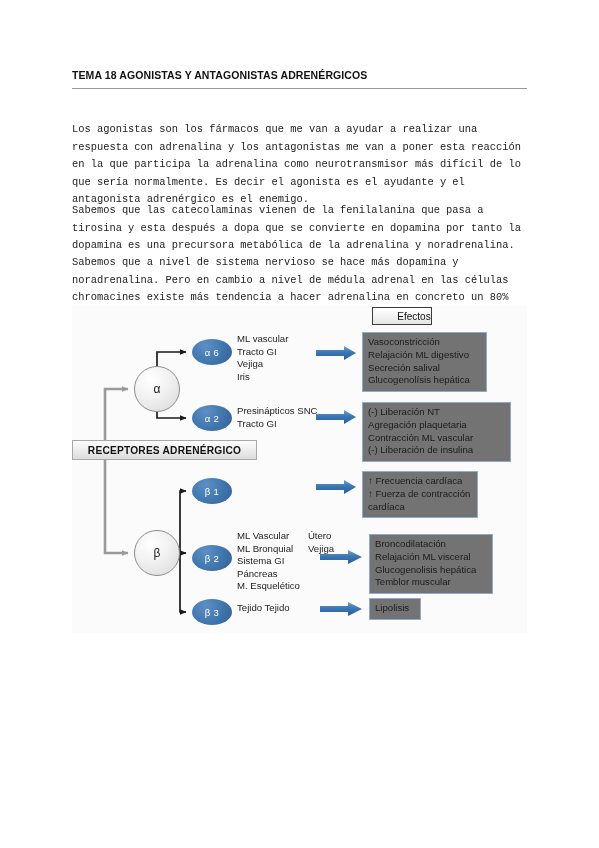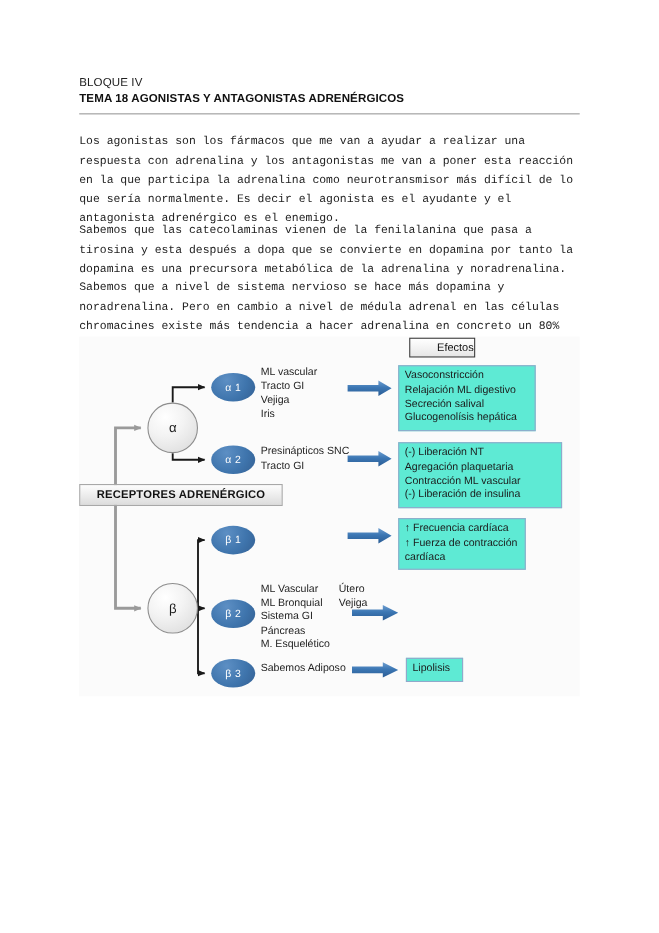--- a/index.html
+++ b/index.html
@@ -183,21 +183,21 @@
     font-size: 9.6px;
     line-height: 12.6px;
     color: #1e1e1e;
   }
   .tissues-2col .col { white-space: pre-line; }
 
   
   .ebox {
     position: absolute;
     border: 1px solid #91a9cb;
-    background: #5eead4;
+    background: #737373;
     font-size: 9.6px;
     line-height: 12.8px;
     color: #1b1b1b;
     padding: 3px 5px 4px 5px;
     white-space: pre-line;
     box-sizing: border-box;
   }
   #ebox-a1 { left: 290px; top: 26px; width: 125px; }
   #ebox-a2 { left: 290px; top: 96px; width: 149px; }
   #ebox-b1a { left: 290px; top: 165px; width: 116px; }
@@ -206,21 +206,20 @@
   #ebox-b3 { left: 297px; top: 292px; width: 52px; }
 
   .arrow-up { font-size: 9.6px; }
 </style>
 </head>
 <body>
 
 <div class="page">
 
   <div class="heading-block">
-    <div class="bloque">BLOQUE IV</div>
     <div class="tema">TEMA 18 AGONISTAS Y ANTAGONISTAS ADRENÉRGICOS</div>
   </div>
 
   <p class="para" id="para-1">Los agonistas son los fármacos que me van a ayudar a realizar una respuesta  con adrenalina y los antagonistas me van a poner esta reacción en la que participa la adrenalina como neurotransmisor más difícil de lo que sería normalmente. Es decir el agonista es el ayudante y el antagonista adrenérgico es el enemigo.</p>
   <p class="para" id="para-2">Sabemos que las catecolaminas vienen de la  fenilalanina que pasa a tirosina y esta después a dopa que se convierte en dopamina por tanto la dopamina es una precursora metabólica de la adrenalina y noradrenalina.</p>
   <p class="para" id="para-3">Sabemos que a nivel de sistema nervioso se hace más dopamina y noradrenalina. Pero en cambio a nivel de médula adrenal en las células chromacines existe más tendencia a hacer adrenalina en concreto un 80% de  las hormonas hechas allí son adrenalina y sólo un veinte por ciento es noradrenalina .</p>
 </div>
 
 <div class="diagram">
   <div class="canvas">
@@ -267,21 +266,21 @@
       </g>
     </svg>
 
     <div class="efectos">Efectos</div>
 
     <div class="receptores">RECEPTORES ADRENÉRGICO</div>
 
     <div class="circle" id="circle-alpha">α</div>
     <div class="circle" id="circle-beta">β</div>
 
-    <div class="ellipse" id="ell-a1">α 1</div>
+    <div class="ellipse" id="ell-a1">α 6</div>
     <div class="ellipse" id="ell-a2">α 2</div>
     <div class="ellipse" id="ell-b1">β 1</div>
     <div class="ellipse" id="ell-b2">β 2</div>
     <div class="ellipse" id="ell-b3">β 3</div>
 
     <div class="tissues" id="tis-a1">ML vascular
 Tracto GI
 Vejiga
 Iris</div>
     <div class="tissues" id="tis-a2">Presinápticos SNC
@@ -290,28 +289,32 @@
     <div class="tissues-2col">
       <div class="col">ML Vascular
 ML Bronquial
 Sistema GI
 Páncreas
 M. Esquelético</div>
       <div class="col">Útero
 Vejiga</div>
     </div>
 
-    <div class="tissues" id="tis-b3">Sabemos Adiposo</div>
+    <div class="tissues" id="tis-b3">Tejido Tejido</div>
 
     <div class="ebox" id="ebox-a1">Vasoconstricción
 Relajación ML digestivo
 Secreción salival
 Glucogenolísis hepática</div>
     <div class="ebox" id="ebox-a2">(-) Liberación NT
 Agregación plaquetaria
 Contracción ML vascular
 (-) Liberación de insulina</div>
     <div class="ebox arrow-up" id="ebox-b1a">↑ Frecuencia cardíaca
 ↑ Fuerza de contracción cardíaca</div>
+    <div class="ebox" id="ebox-b2">Broncodilatación
+Relajación ML visceral
+Glucogenolisis hepática
+Temblor muscular</div>
     <div class="ebox" id="ebox-b3">Lipolisis</div>
 
   </div>
 </div>
 
 </body></html>

